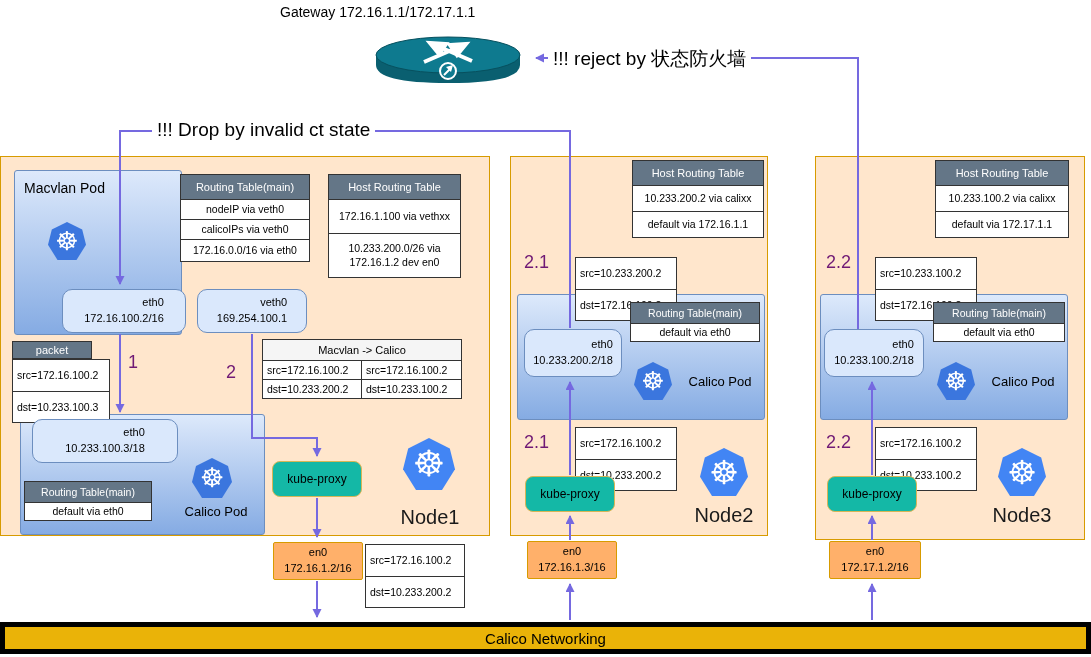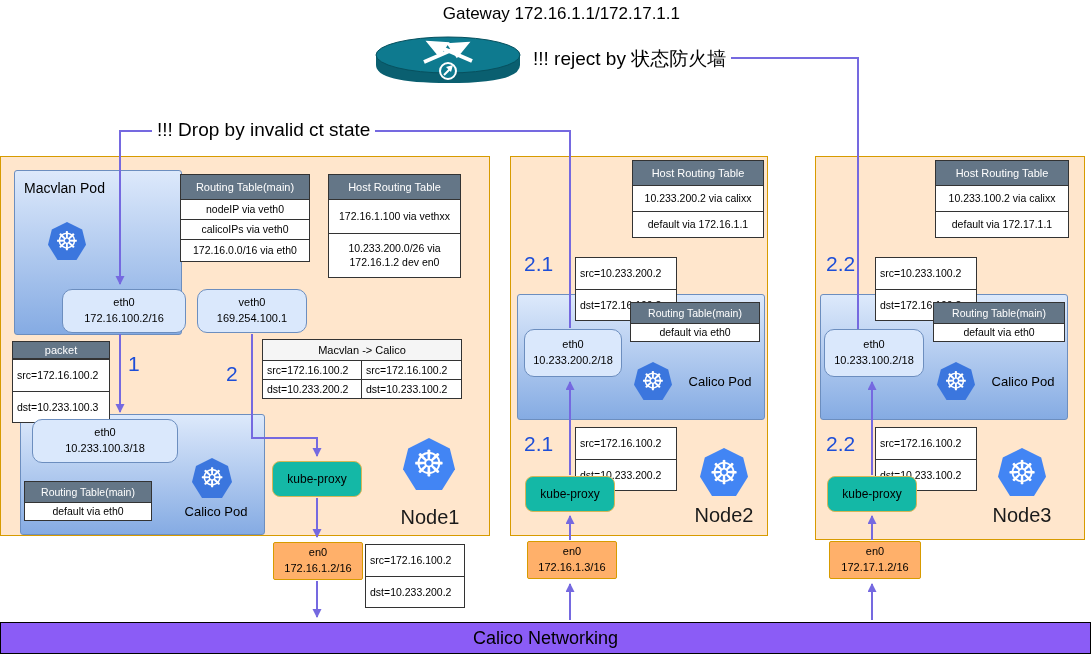--- a/index.html
+++ b/index.html
@@ -1,39 +1,39 @@
 <!DOCTYPE html>
 <html><head>
 <meta charset="utf-8">
 <style>
   *{box-sizing:border-box;margin:0;padding:0}
   body{margin:0;background:#fff}
   .canvas{position:relative;width:1091px;height:657px;background:#fff;font-family:"Liberation Sans",sans-serif;color:#000;overflow:hidden}
   .abs{position:absolute}
-  .title{font-size:17px;text-align:right;z-index:2}
+  .title{font-size:14px;text-align:left;z-index:2}
   .note{font-size:19px;background:#fff;padding:1px 5px;z-index:6;white-space:nowrap}
   .node{background:#ffe6cc;border:1px solid #d79b00;z-index:1}
   .pod{background:linear-gradient(180deg,#dde9fb 0%,#85abe3 100%);border:1px solid #6c8ebf;border-radius:3px;z-index:1}
-  .iface{background:#dae8fc;border:1px solid #6c8ebf;border-radius:10px;display:flex;align-items:center;justify-content:center;text-align:center;font-size:11px;line-height:1.45;z-index:2}
+  .iface{background:#dae8fc;border:1px solid #6c8ebf;border-radius:10px;display:flex;align-items:center;justify-content:center;text-align:right;font-size:11px;line-height:1.45;z-index:2}
   .pre{white-space:pre-line}
   .tbl{background:#b91c1c;border:1px solid #333;z-index:2}
   .tbl-h{background:#647687;color:#fff;font-size:11px;display:flex;align-items:center;justify-content:center;text-align:center;padding:1px 2px}
   .tbl-r{font-size:10.5px;display:flex;align-items:center;justify-content:center;text-align:center;border-top:1px solid #333;background:#fff;line-height:1.25;padding:1px 4px}
   .hdr{background:#647687;color:#fff;font-size:11px;display:flex;align-items:center;justify-content:center;border:1px solid #333;z-index:2}
   .pkt{background:#fff;border:1px solid #333;z-index:2;font-size:10.5px;line-height:1.2}
   .pkt div{padding:9px 4px}
   .pkt div:first-child{border-bottom:1px solid #333}
-  .step{font-size:21px;z-index:3;color:#1d4ed8}
+  .step{font-size:18px;z-index:3;color:#701a75}
   .kp{background:#14b8a6;border:1px solid #d6b656;border-radius:8px;display:flex;align-items:center;justify-content:center;font-size:12px;z-index:2}
   .en0{background:#ffb06a;border:1px solid #d79b00;border-radius:2px;display:flex;align-items:center;justify-content:center;text-align:center;font-size:11px;line-height:1.45;z-index:2}
   .k8s{display:flex;align-items:center;justify-content:center;color:#fff;background:#3b76de;clip-path:polygon(50% 0%,90% 20%,100% 60%,75% 100%,25% 100%,0% 60%,10% 20%);z-index:2}
   .podlabel{font-size:14px;z-index:2}
   .smlabel{font-size:13px;z-index:2;text-align:center}
   .nodelabel{font-size:20px;z-index:2;text-align:center;color:#1a1a1a}
-  .footer{background:#8b5cf6;border:1px solid #000000;display:flex;align-items:center;justify-content:center;font-size:18px;z-index:1}
+  .footer{background:#eab308;border:5px solid #000000;display:flex;align-items:center;justify-content:center;font-size:15px;z-index:1}
   .nathead{background:#f5f5f5;font-size:11px;display:flex;align-items:center;justify-content:center}
   .natgrid{display:grid;grid-template-columns:1fr 1fr}
   .natcell{font-size:10.5px;padding:3px 4px;border-top:1px solid #333;background:#fff}
   .natleft{border-right:1px solid #333}
   svg.overlay{position:absolute;left:0;top:0;z-index:5;pointer-events:none}
 </style>
 </head>
 <body>
 
 <div class="canvas">
@@ -50,21 +50,21 @@
         <line x1="98" y1="30" x2="68" y2="17"></line>
         <polygon points="56,12 72,13 65,23"></polygon>
       </g>
       <circle cx="74" cy="40" r="8" fill="#0e7a8f" stroke="#fff" stroke-width="2"></circle>
       <line x1="70" y1="44" x2="77" y2="37" stroke="#fff" stroke-width="2"></line>
       <polygon points="79,34 72,36 77,41" fill="#fff"></polygon>
     </svg>
   </div>
 
   <div class="abs note" style="left:152px;top:118px">!!! Drop by invalid ct state</div>
-  <div class="abs note" style="left:528px;top:45px">!!! reject by 状态防火墙</div>
+  <div class="abs note" style="left:548px;top:45px">!!! reject by 状态防火墙</div>
 
   <div class="abs node" style="left:0;top:156px;width:490px;height:380px"></div>
   <div class="abs node" style="left:510px;top:156px;width:258px;height:380px"></div>
   <div class="abs node" style="left:815px;top:156px;width:270px;height:384px"></div>
 
   <div class="abs pod" style="left:14px;top:170px;width:168px;height:165px"></div>
   <div class="abs podlabel" style="left:24px;top:180px">Macvlan Pod</div>
   <div class="abs k8s" style="left:48px;top:222px;width:38px;height:38px;font-size:26px">☸</div>
 
   <div class="abs tbl" style="left:180px;top:174px;width:130px">
@@ -78,21 +78,21 @@
     <div class="tbl-h" style="height:24px">Host Routing Table</div>
     <div class="tbl-r" style="height:34px">172.16.1.100 via vethxx</div>
     <div class="tbl-r" style="height:44px">10.233.200.0/26 via 172.16.1.2 dev en0</div>
   </div>
 
   <div class="abs iface pre" style="left:62px;top:289px;width:124px;height:44px">eth0
 172.16.100.2/16</div>
   <div class="abs iface pre" style="left:197px;top:289px;width:110px;height:44px">veth0
 169.254.100.1</div>
 
-  <div class="abs hdr" style="left:12px;top:341px;width:98px;height:18px">packet</div>
+  <div class="abs hdr" style="left:12px;top:341px;width:80px;height:18px">packet</div>
   <div class="abs pkt" style="left:12px;top:359px;width:98px">
     <div>src=172.16.100.2</div>
     <div>dst=10.233.100.3</div>
   </div>
 
   <div class="abs step" style="left:128px;top:352px">1</div>
   <div class="abs step" style="left:226px;top:362px">2</div>
 
   <div class="abs tbl" style="left:262px;top:339px;width:200px">
     <div class="nathead" style="height:20px">Macvlan -&gt; Calico</div>

